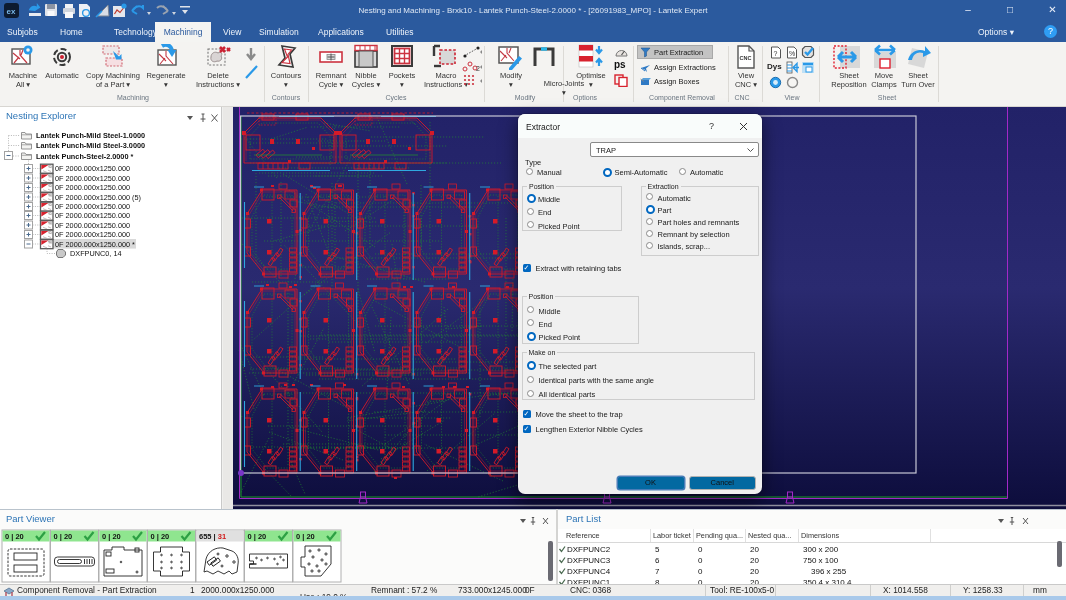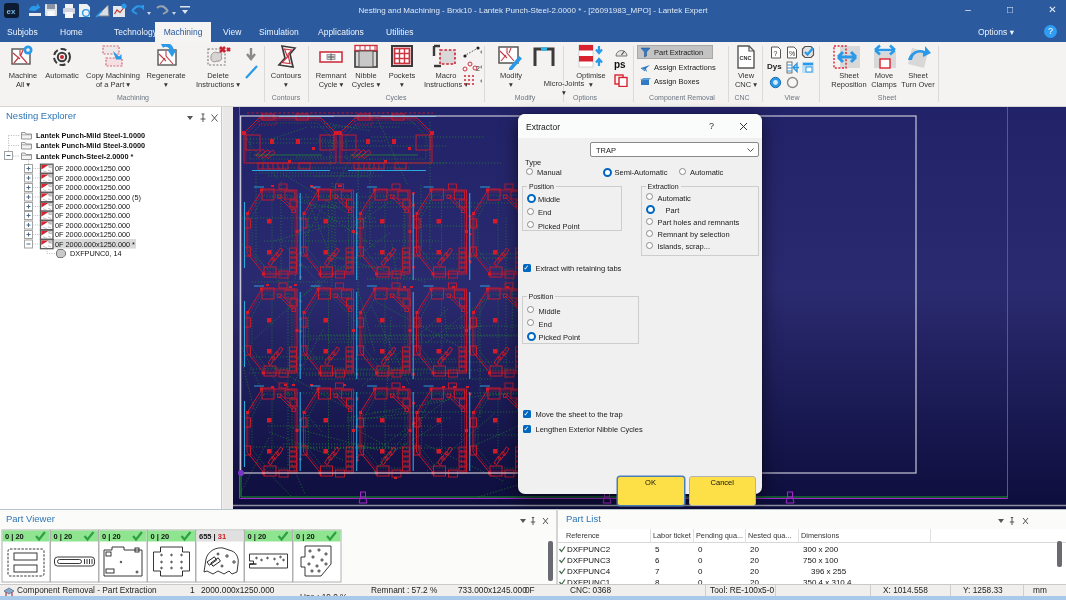--- a/index.html
+++ b/index.html
@@ -42,21 +42,21 @@
 
   
   #dialog { position:absolute; left:490px; top:114px; width:244px; height:380px; background:#f0f0f0; border-radius:7px; box-shadow:0 6px 18px rgba(0,0,0,0.55), 0 0 0 1px rgba(0,0,0,0.12);margin-left:28px; }
   #dlg-title { position:absolute; left:0; top:0; width:100%; height:24px; background:#f9fcfb; border-radius:7px 7px 0 0; }
   .dtext { position:absolute; font-size:7.5px; color:#1a1a1a; white-space:nowrap; }
   .group { position:absolute; border:1px solid #cdcdcd; }
   .glabel { position:absolute; top:-4px; left:4px; background:#f0f0f0; padding:0 2px; font-size:7px; color:#1a1a1a; }
   .radio { position:absolute; width:7px; height:7px; border-radius:50%; border:1px solid #8a8a8a; background:#fff; }
   .radio.sel { border:2.6px solid #0067c0; background:#fff; width:9px; height:9px; }
   .check { position:absolute; width:8px; height:8px; background:#0067c0; border-radius:1.5px; color:#fff; font-size:7px; line-height:8px; text-align:center; }
-  .btn { position:absolute; height:30px; background:#fde047; border:1px solid #b2b2b2; border-radius:3px; font-size:7.5px; color:#111; text-align:center; line-height:12px; }
+  .btn { position:absolute; height:14px; background:#0369a1; border:1px solid #b2b2b2; border-radius:3px; font-size:7.5px; color:#111; text-align:center; line-height:12px; }
   .plh { position:absolute; top:2px; font-size:7.3px; color:#333; }
   .plv { position:absolute; top:0; width:1px; height:13px; background:#e0e0e0; }
   .plr { position:absolute; left:0; width:508px; height:11px; }
   .plc { position:absolute; top:1px; font-size:8px; color:#111; }
 </style>
 </head>
 <body>
 
 <div id="titlebar">
   <div id="title-text">Nesting and Machining - Brxk10 - Lantek Punch-Steel-2.0000 * - [26091983_MPO] - Lantek Expert</div>
@@ -1372,21 +1372,21 @@
     <div class="dtext" style="left:15px; top:21.5px;">End</div>
     <div class="radio" style="left:4px; top:34.5px;"></div>
     <div class="dtext" style="left:15px; top:35px;">Picked Point</div>
   </div>
 
   <div class="group" style="left:122.5px; top:71.5px; width:118.5px; height:70px;">
     <div class="glabel">Extraction</div>
     <div class="radio" style="left:4.5px; top:6.5px;"></div>
     <div class="dtext" style="left:16px; top:7px;">Automatic</div>
     <div class="radio sel" style="left:4px; top:18px;"></div>
-    <div class="dtext" style="left:16px; top:19px;padding-left:8px;">Part</div>
+    <div class="dtext" style="left:8px; top:19px;padding-left:8px;">Part</div>
     <div class="radio" style="left:4.5px; top:31px;"></div>
     <div class="dtext" style="left:16px; top:31.5px;">Part holes and remnants</div>
     <div class="radio" style="left:4.5px; top:43px;"></div>
     <div class="dtext" style="left:16px; top:43.5px;">Remnant by selection</div>
     <div class="radio" style="left:4.5px; top:55px;"></div>
     <div class="dtext" style="left:16px; top:55.5px;">Islands, scrap...</div>
   </div>
 
   <div class="check" style="left:4.5px; top:149.5px;">✓</div>
   <div class="dtext" style="left:17.5px; top:149.5px;">Extract with retaining tabs</div>
@@ -1394,20 +1394,29 @@
   <div class="group" style="left:3.5px; top:182px; width:117px; height:48px;">
     <div class="glabel">Position</div>
     <div class="radio" style="left:4.5px; top:9px;"></div>
     <div class="dtext" style="left:16px; top:9.5px;">Middle</div>
     <div class="radio" style="left:4.5px; top:22px;"></div>
     <div class="dtext" style="left:16px; top:22.5px;">End</div>
     <div class="radio sel" style="left:4px; top:35px;"></div>
     <div class="dtext" style="left:16px; top:36px;">Picked Point</div>
   </div>
 
+  <div class="group" style="left:3.5px; top:237.5px; width:233.5px; height:48.5px;">
+    <div class="glabel">Make on</div>
+    <div class="radio sel" style="left:4px; top:8.5px;"></div>
+    <div class="dtext" style="left:16px; top:9.5px;">The selected part</div>
+    <div class="radio" style="left:4.5px; top:23px;"></div>
+    <div class="dtext" style="left:16px; top:23.5px;">Identical parts with the same angle</div>
+    <div class="radio" style="left:4.5px; top:37px;"></div>
+    <div class="dtext" style="left:16px; top:37.5px;">All identical parts</div>
+  </div>
 
   <div class="check" style="left:4.5px; top:295.5px;">✓</div>
   <div class="dtext" style="left:17.5px; top:295.5px;">Move the sheet to the trap</div>
   <div class="check" style="left:4.5px; top:310.5px;">✓</div>
   <div class="dtext" style="left:17.5px; top:310.5px;">Lengthen Exterior Nibble Cycles</div>
 
   <div class="btn" style="left:98.5px; top:362px; width:68px; border:1px solid #4a7db8; box-shadow:0 0 0 0.5px #4a7db8;">OK</div>
   <div class="btn" style="left:170.5px; top:362px; width:67.5px;">Cancel</div>
 </div>
 

